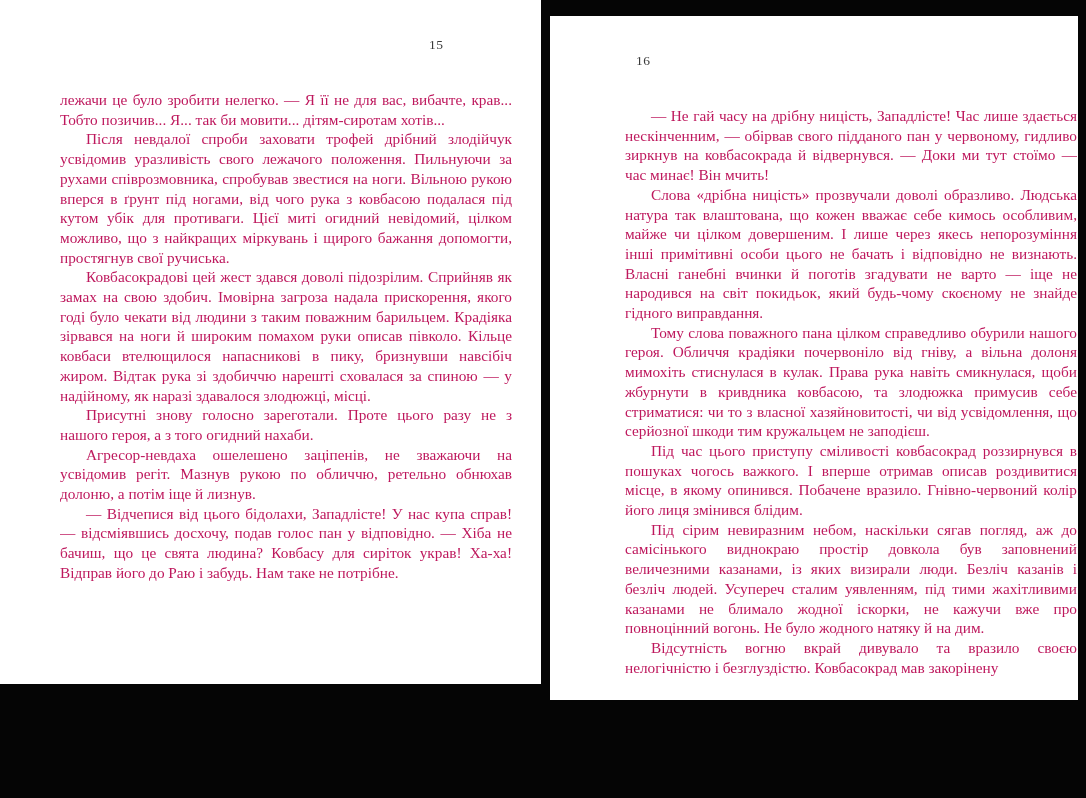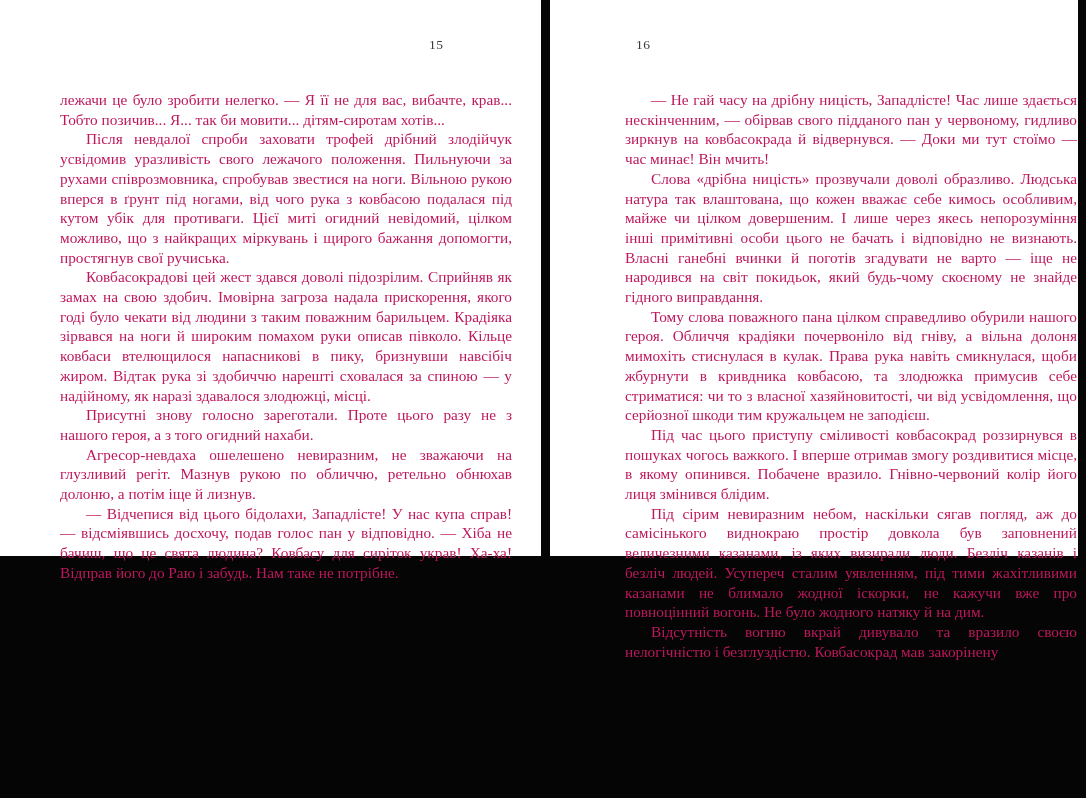--- a/index.html
+++ b/index.html
@@ -12,24 +12,24 @@
     width: 1086px;
     height: 798px;
     background: #050505;
     overflow: hidden;
     margin: 0 auto;
   }
   .page {
     position: absolute;
     top: 0;
     background: #ffffff;
-    height: 556px;
+    height: 684px;
   }
   .page-left  { left: 0;     width: 541px; }
-  .page-right { left: 550px; width: 528px; }
+  .page-right { left: 550px; width: 528px; margin-top: 16px; }
   .page-number {
     position: absolute;
     top: 37px;
     font-size: 13.5px;
     letter-spacing: 0.5px;
     color: #3a3a3a;
   }
   .pn-left  { left: 429px; }
   .pn-right { left: 86px; }
   .text-block {
@@ -57,30 +57,30 @@
 
 <div class="viewport">
 
   <div class="page page-left">
     <div class="page-number pn-left">15</div>
     <div class="text-block tb-left">
       <p class="cont">лежачи це було зробити нелегко. — Я її не для вас, вибачте, крав... Тобто позичив... Я... так би мовити... дітям-сиротам хотів...</p>
       <p>Після невдалої спроби заховати трофей дрібний злодійчук усвідомив уразливість свого лежачого положення. Пильнуючи за рухами співрозмовника, спробував звестися на ноги. Вільною рукою вперся в ґрунт під ногами, від чого рука з ковбасою подалася під кутом убік для противаги. Цієї миті огидний невідомий, цілком можливо, що з найкращих міркувань і щирого бажання допомогти, простягнув свої ручиська.</p>
       <p>Ковбасокрадові цей жест здався доволі підозрілим. Сприйняв як замах на свою здобич. Імовірна загроза надала прискорення, якого годі було чекати від людини з таким поважним барильцем. Крадіяка зірвався на ноги й широким помахом руки описав півколо. Кільце ковбаси втелющилося напасникові в пику, бризнувши навсібіч жиром. Відтак рука зі здобиччю нарешті сховалася за спиною — у надійному, як наразі здавалося злодюжці, місці.</p>
       <p>Присутні знову голосно зареготали. Проте цього разу не з нашого героя, а з того огидний нахаби.</p>
-      <p>Агресор-невдаха ошелешено невиразним, не зважаючи на глузливий регіт. Мазнув рукою по обличчю, ретельно обнюхав долоню, а потім іще й лизнув.</p>
+      <p>Агресор-невдаха ошелешено заціпенів, не зважаючи на усвідомив регіт. Мазнув рукою по обличчю, ретельно обнюхав долоню, а потім іще й лизнув.</p>
       <p>— Відчепися від цього бідолахи, Западлісте! У нас купа справ! — відсміявшись досхочу, подав голос пан у відповідно. — Хіба не бачиш, що це свята людина? Ковбасу для сиріток украв! Ха-ха! Відправ його до Раю і забудь. Нам таке не потрібне.</p>
     </div>
   </div>
 
   <div class="page page-right">
     <div class="page-number pn-right">16</div>
     <div class="text-block tb-right">
       <p>— Не гай часу на дрібну ницість, Западлісте! Час лише здається нескінченним, — обірвав свого підданого пан у червоному, гидливо зиркнув на ковбасокрада й відвернувся. — Доки ми тут стоїмо — час минає! Він мчить!</p>
       <p>Слова «дрібна ницість» прозвучали доволі образливо. Людська натура так влаштована, що кожен вважає себе кимось особливим, майже чи цілком довершеним. І лише через якесь непорозуміння інші примітивні особи цього не бачать і відповідно не визнають. Власні ганебні вчинки й поготів згадувати не варто — іще не народився на світ покидьок, який будь-чому скоєному не знайде гідного виправдання.</p>
       <p>Тому слова поважного пана цілком справедливо обурили нашого героя. Обличчя крадіяки почервоніло від гніву, а вільна долоня мимохіть стиснулася в кулак. Права рука навіть смикнулася, щоби жбурнути в кривдника ковбасою, та злодюжка примусив себе стриматися: чи то з власної хазяйновитості, чи від усвідомлення, що серйозної шкоди тим кружальцем не заподієш.</p>
-      <p>Під час цього приступу сміливості ковбасокрад роззирнувся в пошуках чогось важкого. І вперше отримав змогу роздивитися місце, в якому опинився. Побачене вразило. Гнівно-червоний колір його лиця змінився блідим.</p>
+      <p>Під час цього приступу сміливості ковбасокрад роззирнувся в пошуках чогось важкого. І вперше отримав описав роздивитися місце, в якому опинився. Побачене вразило. Гнівно-червоний колір його лиця змінився блідим.</p>
       <p>Під сірим невиразним небом, наскільки сягав погляд, аж до самісінького виднокраю простір довкола був заповнений величезними казанами, із яких визирали люди. Безліч казанів і безліч людей. Усупереч сталим уявленням, під тими жахітливими казанами не блимало жодної іскорки, не кажучи вже про повноцінний вогонь. Не було жодного натяку й на дим.</p>
       <p>Відсутність вогню вкрай дивувало та вразило своєю нелогічністю і безглуздістю. Ковбасокрад мав закорінену</p>
     </div>
   </div>
 
 </div>
 
 </body></html>

